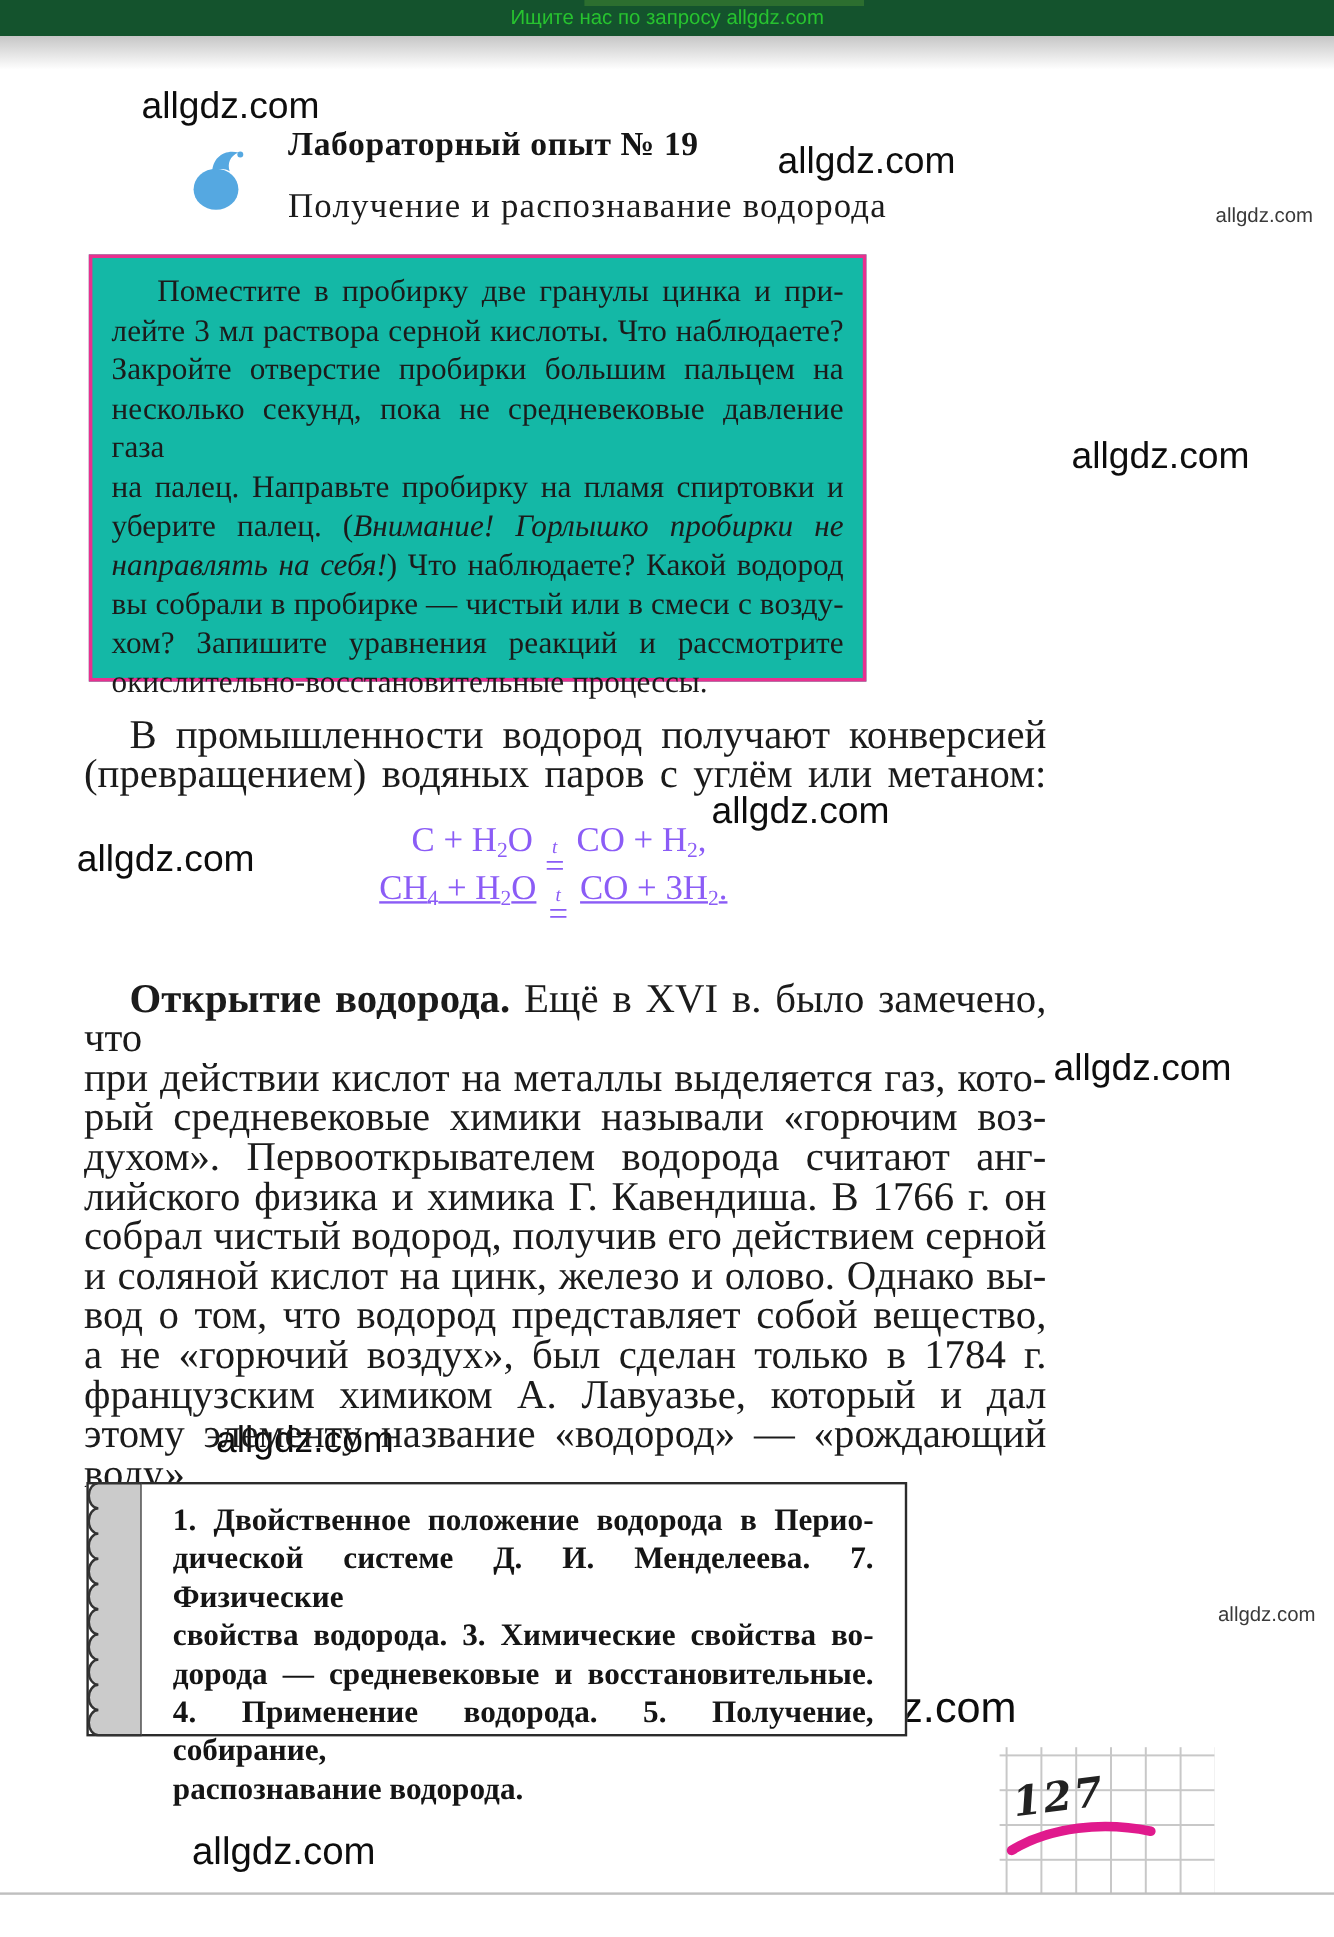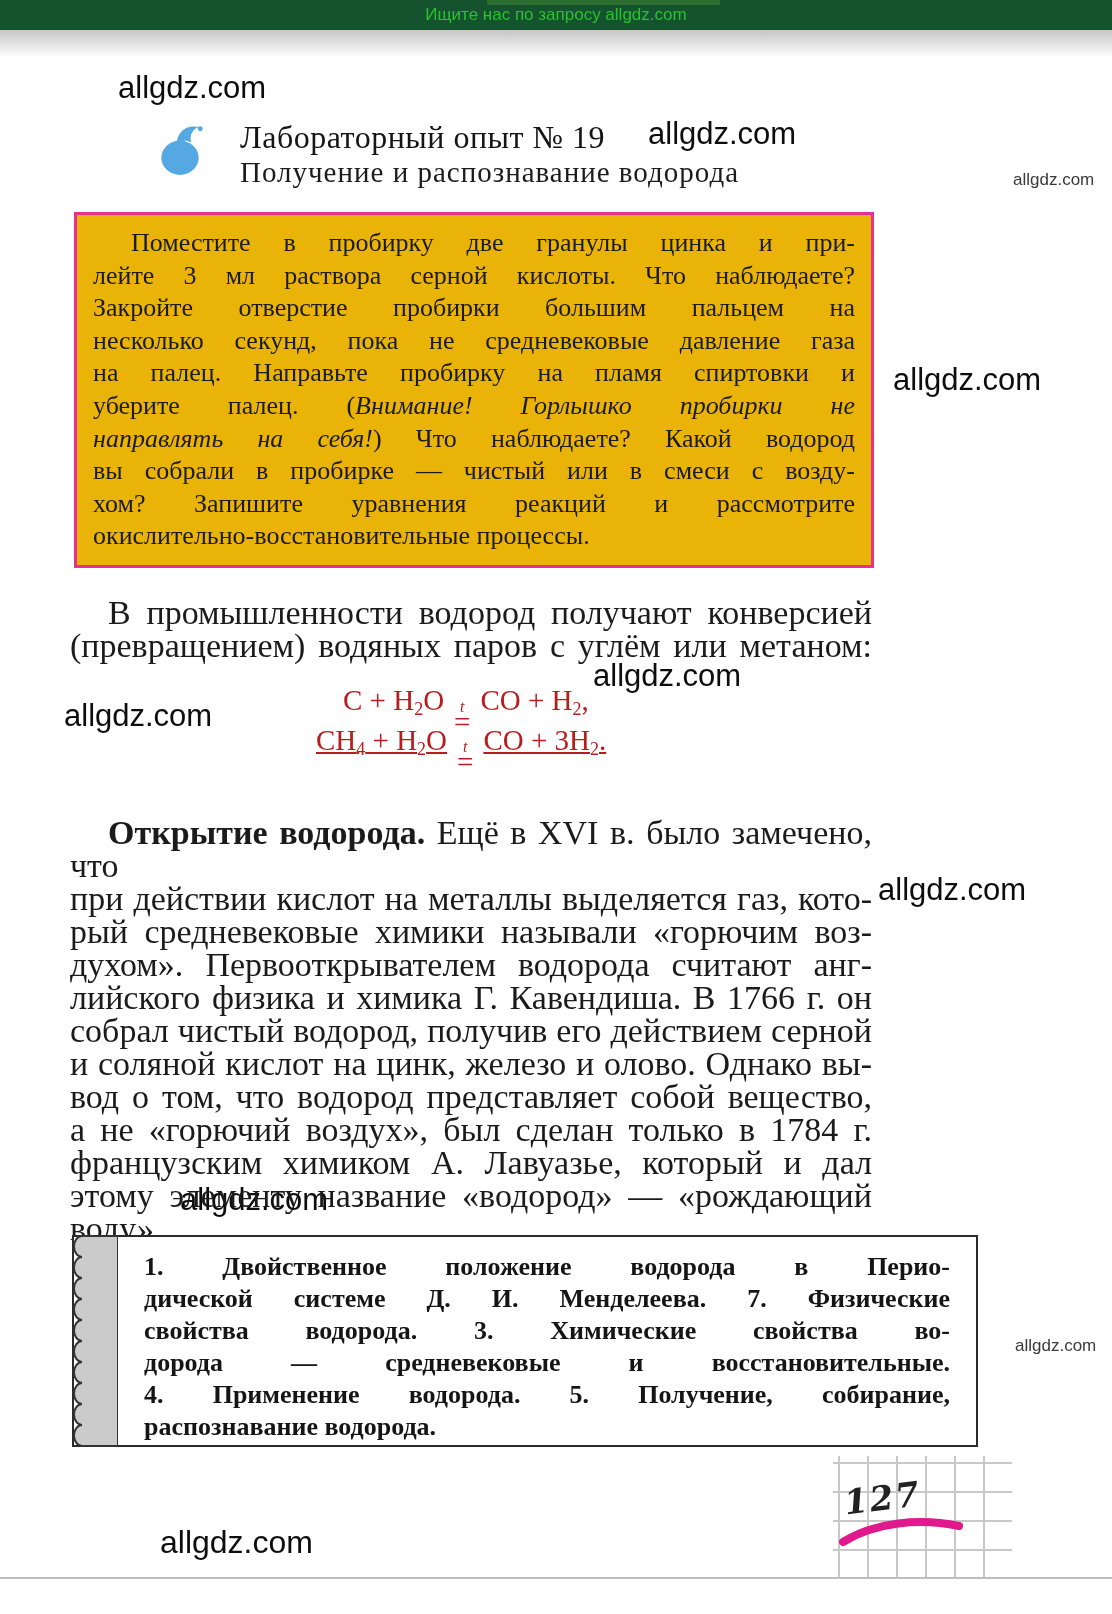--- a/index.html
+++ b/index.html
@@ -12,47 +12,47 @@
   .topbar-text{display:inline-block;margin-top:5px;font-family:"Liberation Sans",sans-serif;
                font-size:17px;color:#27c32f;}
   .top-sliver{left:487px;top:0;width:233px;height:5px;background:#2c6e2f;}
   .shade{left:0;top:30px;width:1112px;height:28px;background:linear-gradient(#c6c6c6,#ffffff);}
 
   
   .wm{font-family:"Liberation Sans",sans-serif;font-size:31px;color:#0d0d0d;white-space:nowrap;}
   .wm-sm{font-family:"Liberation Sans",sans-serif;font-size:17px;color:#3a3a3a;white-space:nowrap;}
 
   
-  .lab-title{left:240px;top:119px;font-size:32px;font-weight:normal;color:#151515;letter-spacing:0.5px;white-space:nowrap;}
+  .lab-title{left:240px;top:105px;font-size:28px;font-weight:bold;color:#151515;letter-spacing:0.5px;white-space:nowrap;}
   .lab-subtitle{left:240px;top:156px;font-size:29px;color:#1b1b1b;letter-spacing:1px;white-space:nowrap;}
 
   
   .tline{text-align:justify;text-align-last:justify;}
   .tline.indent{text-indent:38px;}
   .tline.endline{text-align-last:left;}
   .it{font-style:italic;}
   .bd{font-weight:bold;}
   .sb{font-size:0.62em;vertical-align:-0.28em;}
 
-  .exp-box{left:74px;top:212px;width:800px;height:356px;border:3px solid #e8308f;
-           box-sizing:border-box;padding:12px 16px;font-size:26px;line-height:32.6px;color:#1b1b1b;background:#eab308;}
+  .exp-box{left:74px;top:212px;width:648px;height:356px;border:3px solid #e8308f;
+           box-sizing:border-box;padding:12px 16px;font-size:26px;line-height:32.6px;color:#1b1b1b;background:#14b8a6;}
 
   .para{font-size:34px;line-height:33px;color:#1b1b1b;}
   .para-industry{left:70px;top:596px;width:802px;}
   .para-discovery{left:70px;top:816px;width:802px;}
 
-  .equation{font-size:29px;color:#b91c1c;white-space:nowrap;}
+  .equation{font-size:29px;color:#8b5cf6;white-space:nowrap;}
   .eq1{left:343px;top:684px;}
   .eq2{left:316px;top:724px;text-decoration:underline;}
   .cond{display:inline-flex;flex-direction:column;align-items:center;margin:0 10px;vertical-align:-2px;line-height:1;}
   .cond-t{font-style:italic;font-size:0.55em;line-height:0.65;}
   .cond-eq{line-height:0.75;}
 
   
-  .sum-box{left:72px;top:1235px;width:906px;height:212px;border:2px solid #2b2b2b;box-sizing:border-box;
+  .sum-box{left:72px;top:1235px;width:684px;height:212px;border:2px solid #2b2b2b;box-sizing:border-box;
            padding:14px 26px 0 70px;font-weight:bold;font-size:26px;line-height:32px;color:#151515;background:#ffffff;}
   .strip{position:absolute;left:-6px;top:-2px;width:50px;height:212px;}
 
   
   .grid{left:833px;top:1456px;width:179px;height:122px;
         background-image:linear-gradient(to right,#c8c8c8 2px,transparent 2px),
                          linear-gradient(to bottom,#c8c8c8 2px,transparent 2px);
         background-size:29px 29px;background-position:5px 6px;}
   .pagenum{left:844px;top:1478px;font-family:"DejaVu Serif",serif;font-style:italic;font-weight:bold;
            font-size:34px;color:#222222;transform:rotate(-7deg);letter-spacing:2px;}

